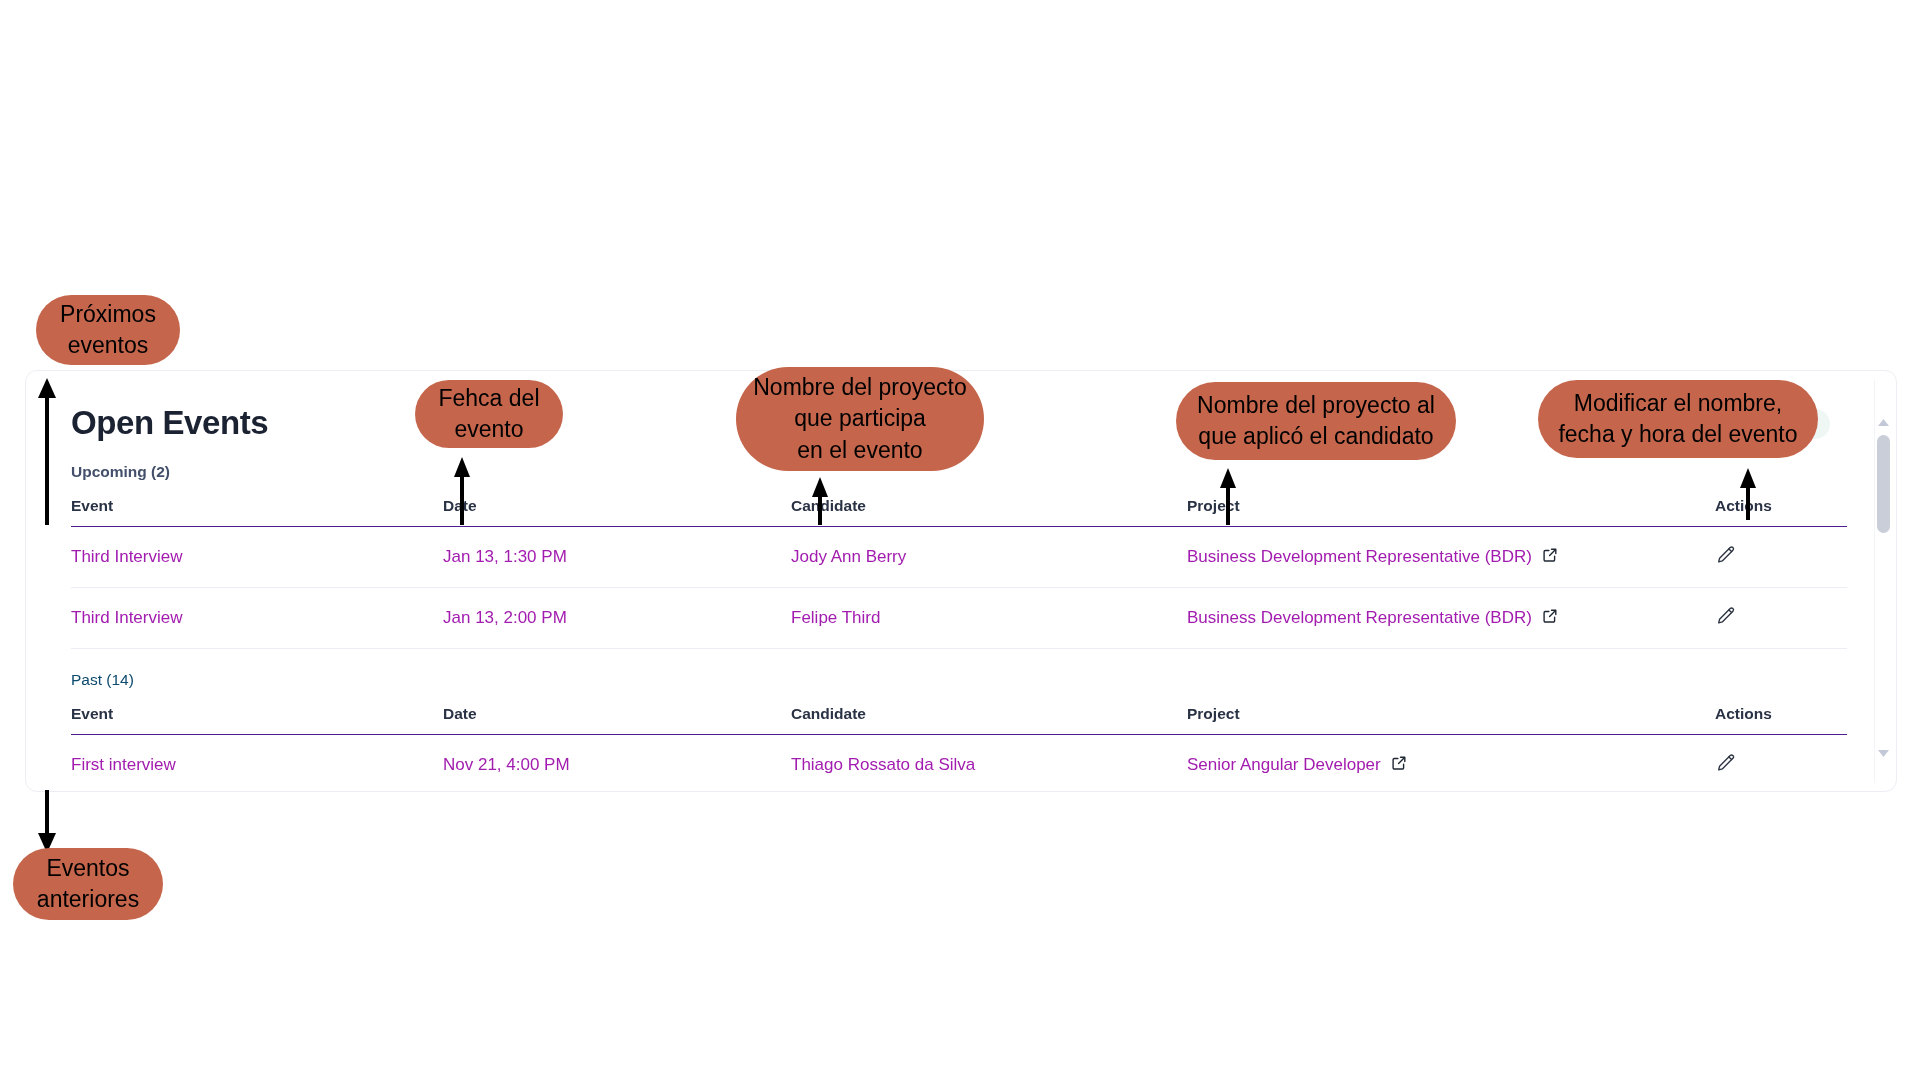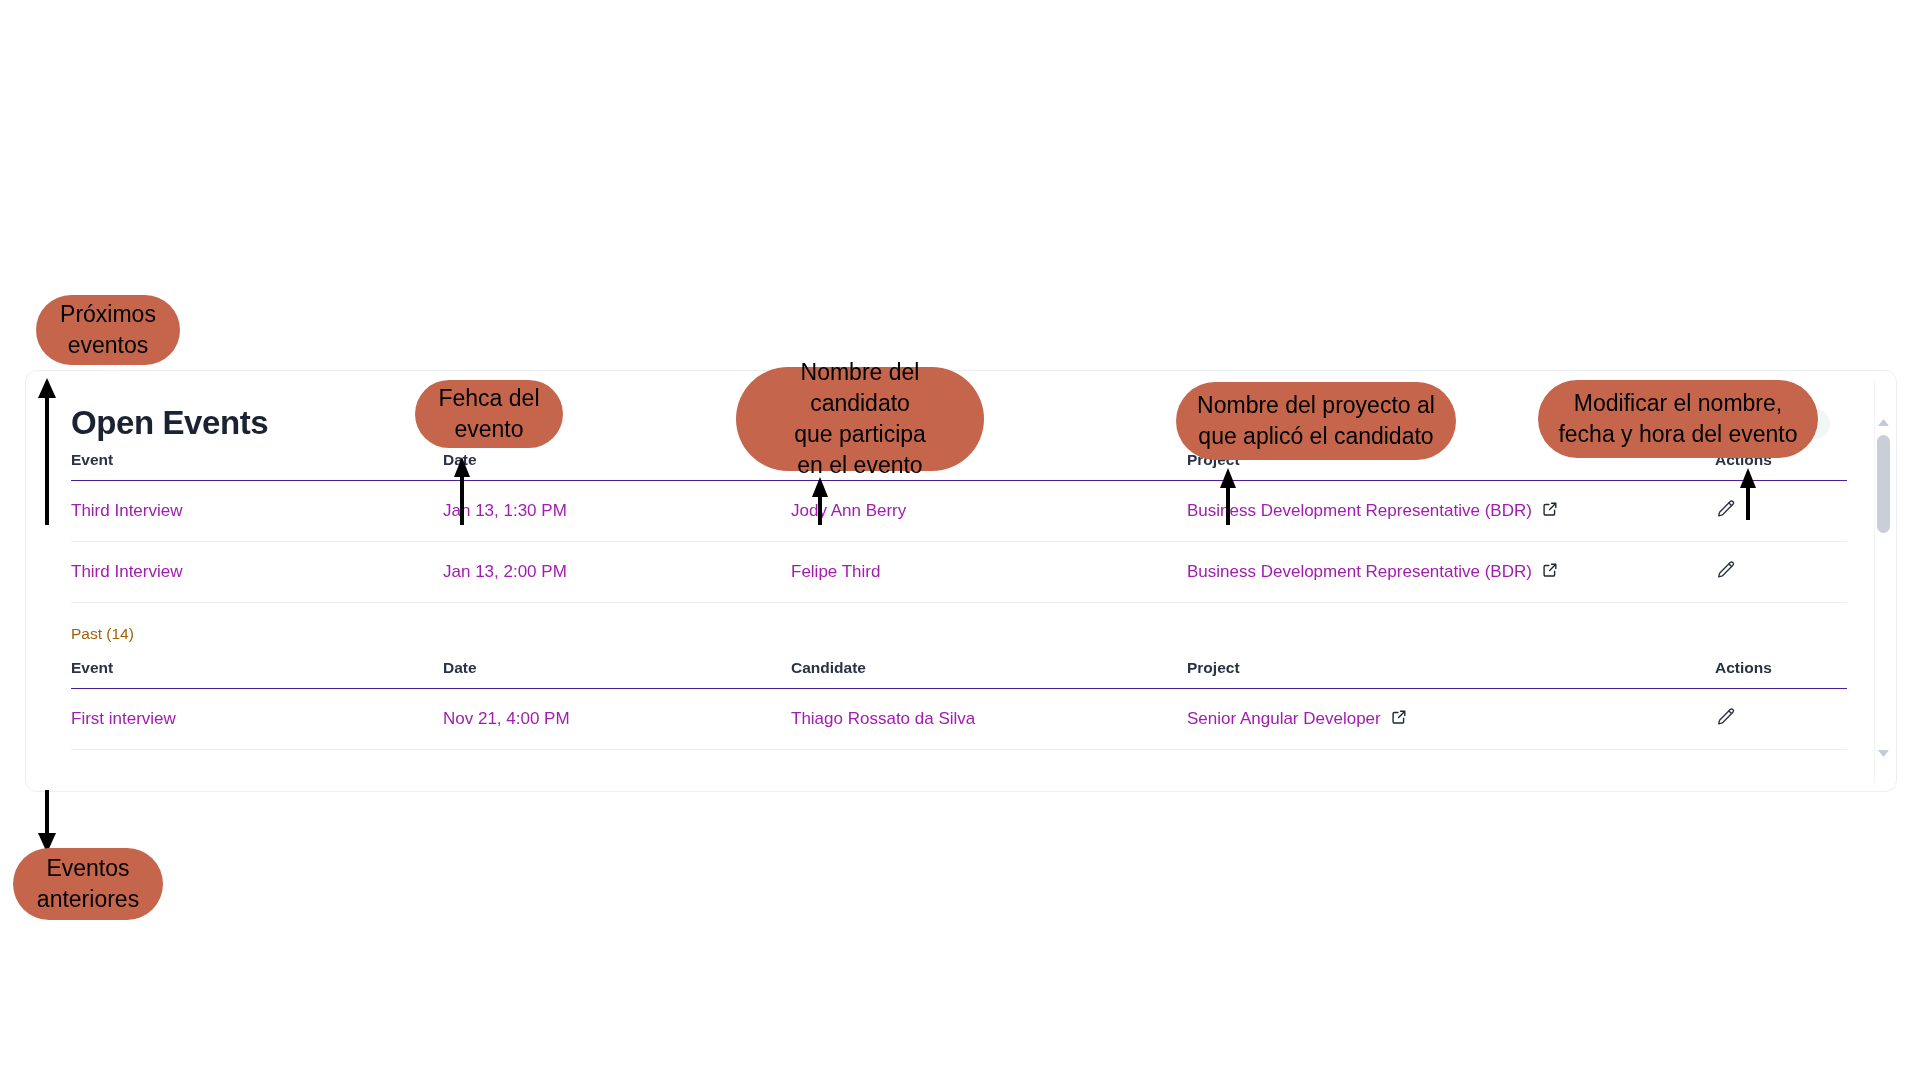--- a/index.html
+++ b/index.html
@@ -49,21 +49,21 @@
 
   .group-label {
     font-size: 15.5px;
     font-weight: 600;
     color: #44506b;
     margin-top: 22px;
     margin-bottom: 6px;
   }
   .group-label.muted {
     font-weight: 500;
-    color: #a16207;
+    color: #0c4a6e;
   }
 
   
   table.evt {
     width: 1776px;
     border-collapse: collapse;
     table-layout: fixed;
   }
   table.evt th {
     text-align: left;
@@ -167,20 +167,21 @@
   .arrow-svg { position: absolute; overflow: visible; }
 </style>
 </head>
 <body>
 
 <div class="card">
   <div class="card-inner">
 
     <h1 class="page-title">Open Events</h1>
 
+    <div class="group-label">Upcoming (2)</div>
 
     <table class="evt">
       <colgroup>
         <col class="col-event">
           <col class="col-date">
           <col class="col-cand">
           <col class="col-proj">
           <col class="col-actions">
       </colgroup>
       <thead>
@@ -330,21 +331,21 @@
   <polygon points="1228,468 1220,488 1236,488" fill="#000"></polygon>
 
   <line x1="1748" y1="520" x2="1748" y2="485" stroke="#000" stroke-width="4"></line>
   <polygon points="1748,468 1740,488 1756,488" fill="#000"></polygon>
 </svg>
 
 <div class="pill p-upcoming">Próximos
 eventos</div>
 <div class="pill p-date">Fehca del
 evento</div>
-<div class="pill p-cand">Nombre del candidato
+<div class="pill p-cand">Nombre del proyecto
 que participa
 en el evento</div>
 <div class="pill p-proj">Nombre del proyecto al
 que aplicó el candidato</div>
 <div class="pill p-edit">Modificar el nombre,
 fecha y hora del evento</div>
 <div class="pill p-past">Eventos
 anteriores</div>
 
 </body></html>

